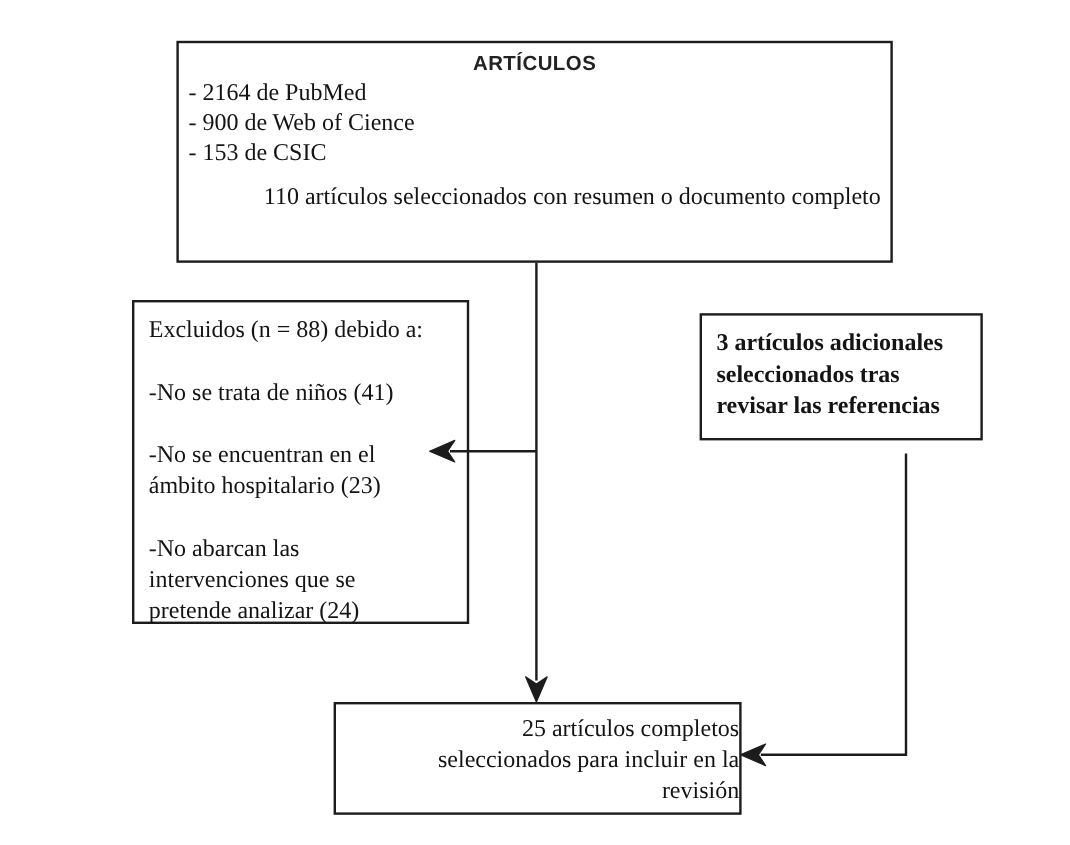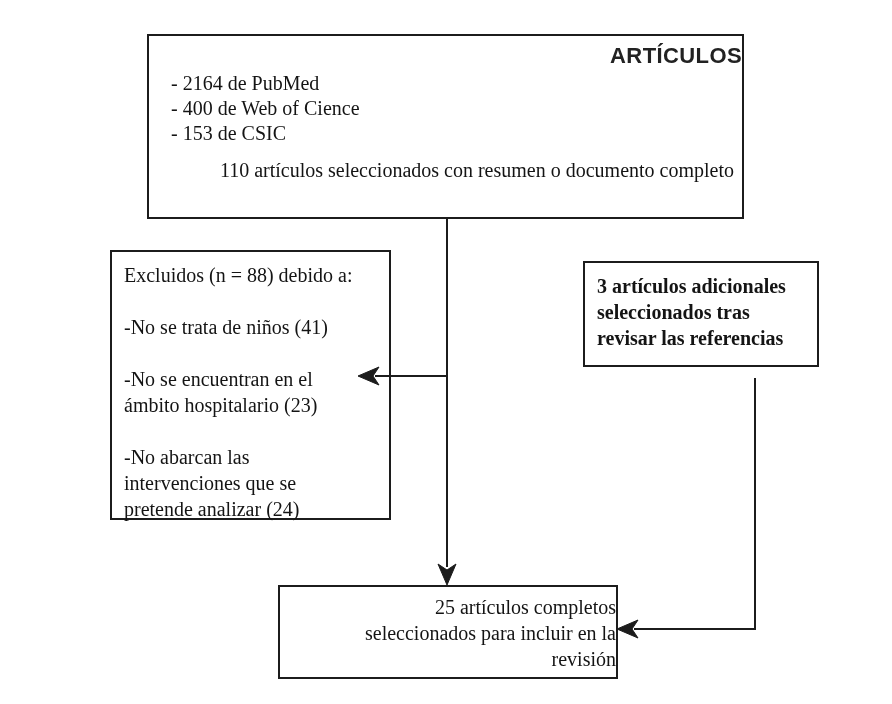--- a/index.html
+++ b/index.html
@@ -24,34 +24,33 @@
     font-size: 20px;
   }
   .box-articles {
     left: 147px;
     top: 34px;
     width: 597px;
     height: 185px;
   }
   .box-articles .title {
     font-family: "Liberation Sans", sans-serif;
-    font-size: 22px;
+    font-size: 17px;
     font-weight: 600;
     letter-spacing: 0.4px;
-    text-align: right;
+    text-align: center;
     padding-top: 7px;
     color: #222222;
   }
   .box-articles .db-item {
     padding: 0 8px;
     line-height: 25px;
   }
   .box-articles .db-items {
     padding-top: 2px;
-    margin-left: 14px;
   }
   .box-articles .summary {
     padding: 12px 8px 0 48px;
     line-height: 25px;
     text-align: right;
   }
   .box-excluded {
     left: 76px;
     top: 250px;
     width: 281px;
@@ -103,21 +102,21 @@
 </style>
 </head>
 <body>
 
 <div class="canvas">
 
   <div class="box box-articles">
     <div class="title">ARTÍCULOS</div>
     <div class="db-items">
       <div class="db-item">- 2164 de PubMed</div>
-      <div class="db-item">- 400 de Web of Cience</div>
+      <div class="db-item">- 900 de Web of Cience</div>
       <div class="db-item">- 153 de CSIC</div>
     </div>
     <div class="summary">110 artículos seleccionados con resumen o documento completo</div>
   </div>
 
   <div class="box box-excluded">Excluidos (n = 88) debido a:
 
 -No se trata de niños (41)
 
 -No se encuentran en el

